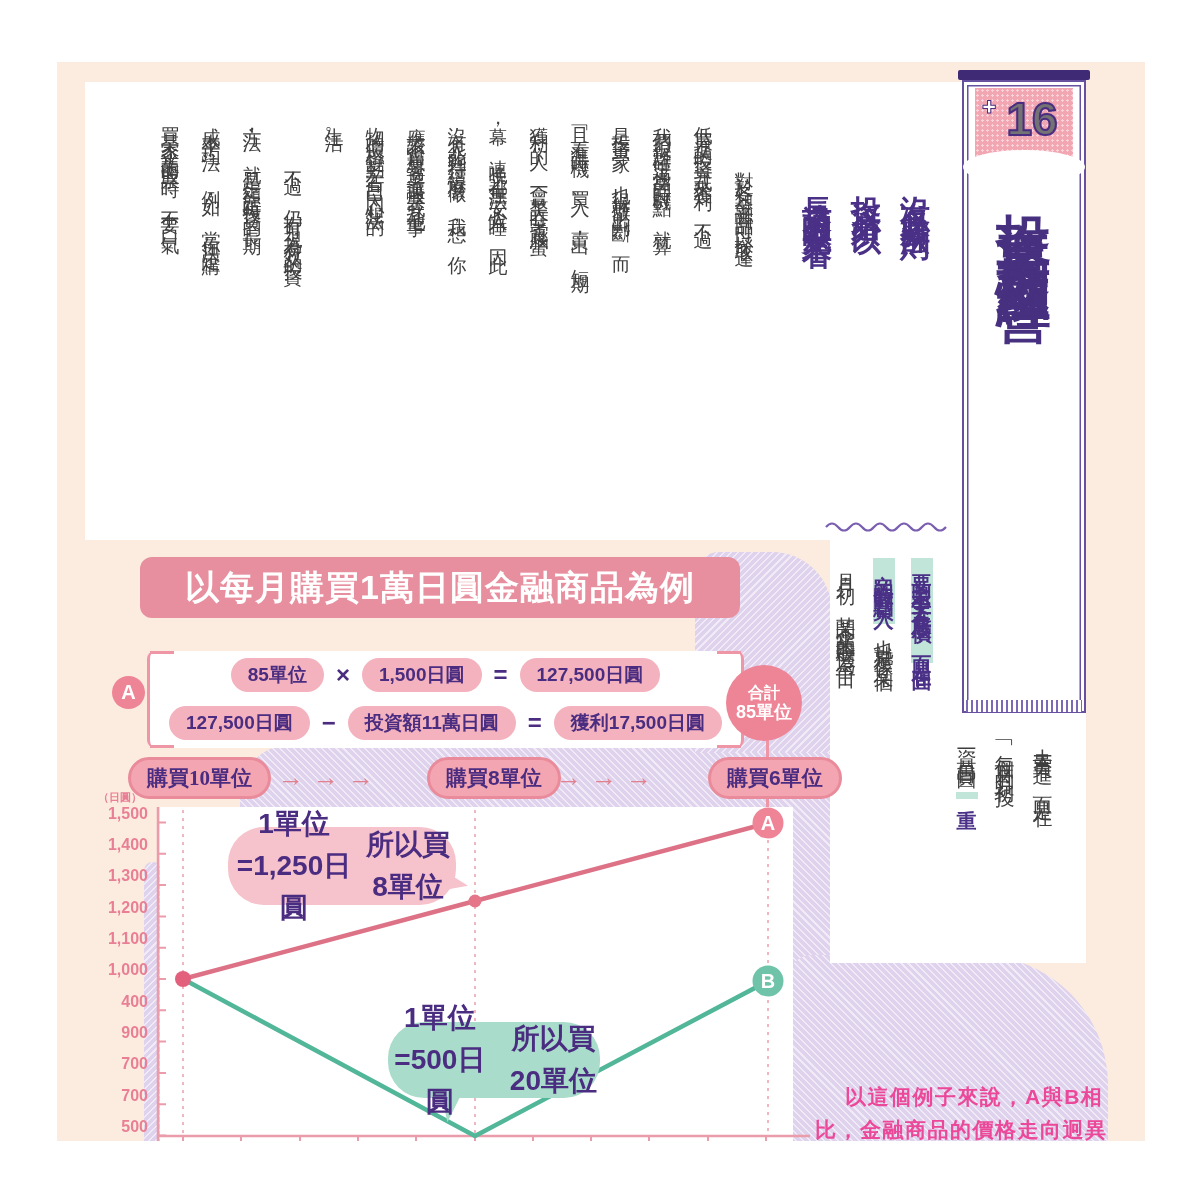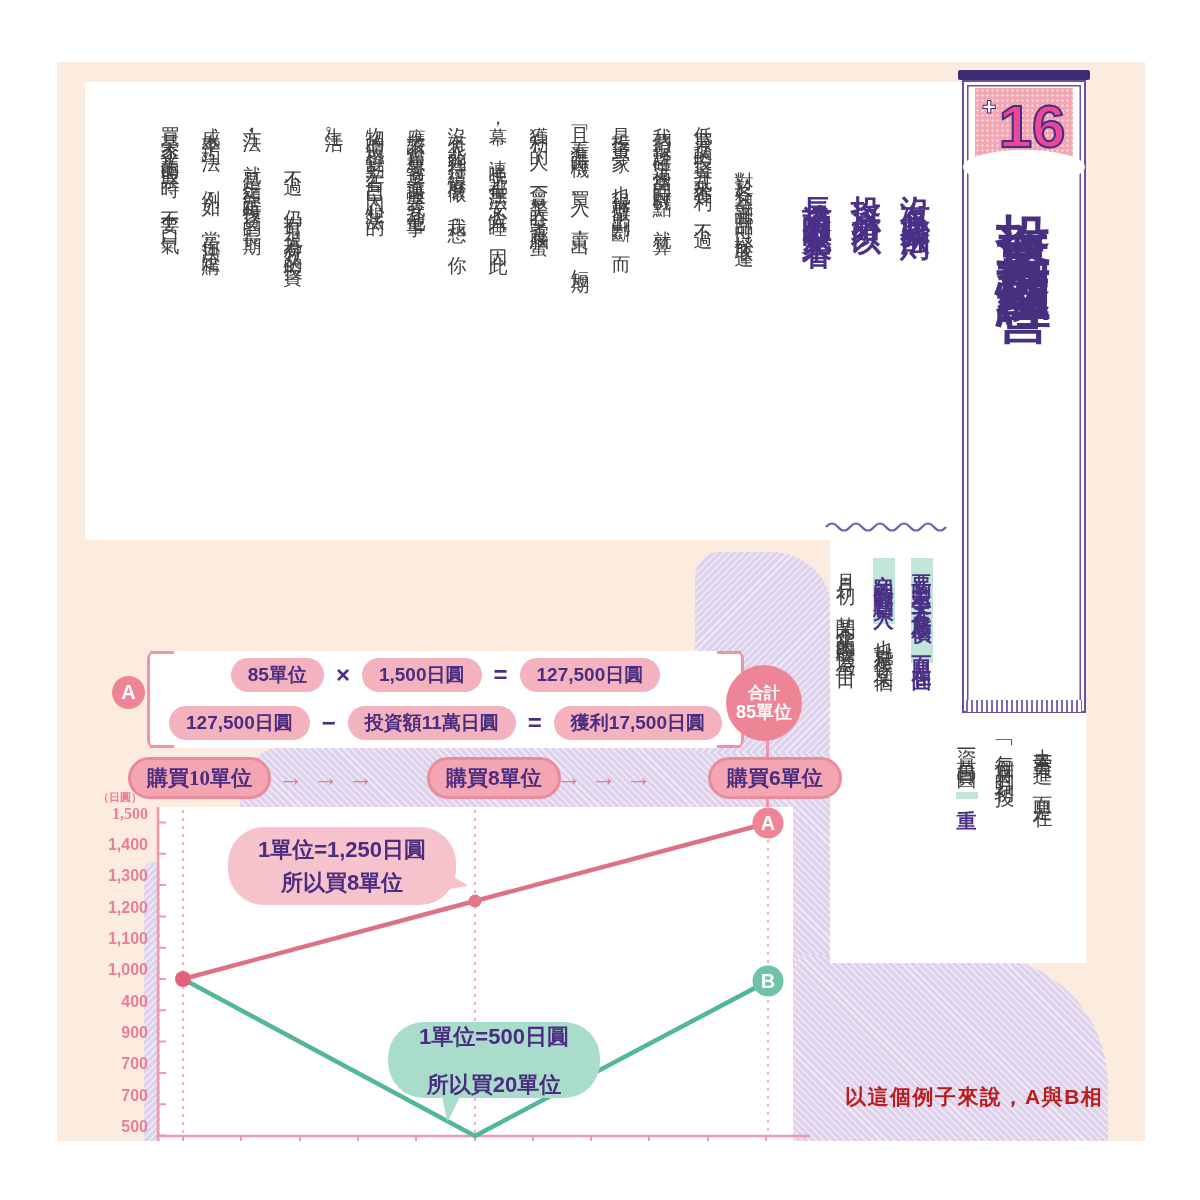--- a/index.html
+++ b/index.html
@@ -19,21 +19,21 @@
   .headline{font-size:30px;font-weight:bold;letter-spacing:7px;line-height:49px;color:#4a3086;height:300px;}
   .conttext{font-size:20px;letter-spacing:5.5px;line-height:38px;color:#3e3e3e;}
   .hl{background:#c2e5d9;color:#4a3086;font-weight:bold;padding:1px 0;}
   
   .chapbar{left:958px;top:70px;width:132px;height:10px;background:#3f2a75;border-radius:2px;}
   .chapbox{left:962px;top:80px;width:124px;height:633px;background:#fff;border:2px solid #66509f;
            box-shadow:inset 0 0 0 3px #fff, inset 0 0 0 4.5px #66509f;box-sizing:border-box;}
   .ribbon{left:975px;top:88px;width:98px;height:78px;background-color:#f2a6b2;
           background-image:radial-gradient(rgba(255,255,255,.5) 1px,rgba(255,255,255,0) 1.3px);background-size:5px 5px;}
   .ribboncut{left:963px;top:150px;width:122px;height:34px;background:#fff;border-radius:50%;}
-  .chapnum{left:975px;top:92px;width:114px;text-align:center;font-size:60px;font-weight:bold;color:#ec4899;
+  .chapnum{left:975px;top:92px;width:114px;text-align:center;font-size:46px;font-weight:bold;color:#737373;
            -webkit-text-stroke:2px #4a2c80;text-shadow:0 0 2px #4a2c80;}
   .chapplus{left:982px;top:97px;font-size:17px;font-weight:bold;color:#fff;-webkit-text-stroke:1px #4a2c80;}
   .chaptitle{left:962px;top:170px;width:124px;height:545px;display:flex;justify-content:center;}
   .chaptitle span{writing-mode:vertical-rl;font-size:54px;font-weight:bold;letter-spacing:11px;color:#46307f;}
   .chapstripes{left:966px;top:700px;width:116px;height:12px;
                background:repeating-linear-gradient(90deg,#7c68b4 0 2px,#fff 2px 5px);}
   
   .wavy{left:824px;top:519px;width:134px;height:14px;}
   
   .banner{left:140px;top:557px;width:600px;height:61px;background:#e78f9e;border-radius:12px;
@@ -56,30 +56,30 @@
   
   .flowpill{height:42px;border:3px solid #e98b9a;background:#f4a5b2;border-radius:999px;color:#4a2c80;
             font-size:21px;font-weight:bold;display:flex;align-items:center;justify-content:center;box-sizing:border-box;padding:0 16px;}
   .arrows{color:#e2808f;font-size:26px;font-weight:bold;letter-spacing:9px;}
   
   .yunit{left:98px;top:790px;font-size:11px;color:#e87f95;font-weight:bold;}
   .ylabels{left:84px;top:0;width:64px;height:1200px;}
   .ylabels span{position:absolute;right:0;width:100%;text-align:right;font-size:16px;color:#e87f95;font-weight:bold;}
   .plot{left:160px;top:807px;width:633px;height:334px;background:#fff;}
   
-  .bubble{border-radius:36px;display:flex;flex-direction:column;align-items:center;justify-content:center;
-          color:#4a2c80;font-weight:bold;font-size:22px;line-height:1.5;text-align:center;}
+  .bubble{border-radius:36px;display:flex;flex-direction:row;align-items:center;justify-content:center;
+          color:#4a2c80;font-weight:bold;font-size:28px;line-height:1.5;text-align:center;}
   .bub-a{left:228px;top:827px;width:228px;height:78px;background:#f6c2cc;}
   .bub-a-tail{left:446px;top:876px;width:0;height:0;border-left:22px solid #f6c2cc;border-top:7px solid rgba(0,0,0,0);
               border-bottom:10px solid rgba(0,0,0,0);transform:rotate(14deg);}
   .bub-b{left:388px;top:1022px;width:212px;height:76px;background:#a9dcca;gap:15px;}
   .bub-b-tail{left:444px;top:1090px;width:0;height:0;border-top:30px solid #a9dcca;border-right:24px solid rgba(0,0,0,0);
               transform:rotate(-12deg);}
   
-  .cap{color:#b91c1c;font-weight:bold;font-size:21px;letter-spacing:1.5px;white-space:nowrap;}
+  .cap{color:#ec4899;font-weight:bold;font-size:21px;letter-spacing:1.5px;white-space:nowrap;}
   .botmask{left:0;top:1141px;width:1200px;height:59px;background:#fff;}
 </style>
 </head>
 <body>
 
 <div class="page">
 
   <div class="abs cream"></div>
 
   <div class="abs pat" style="left:240px;top:745px;width:592px;height:396px;border-radius:50px 0 0 0;"></div>
@@ -133,20 +133,23 @@
     <div>大量買進，而是在</div>
     <div>「每個月的月初投</div>
     <div><span>資一萬日圓」。</span><span class="hl">重</span></div>
   </div>
   <div class="abs vert conttext" style="left:825px;top:558px;width:116px;height:400px;">
     <div><span class="hl">要的是不要去在意股價，而是在固</span></div>
     <div><span class="hl">定的時間點買入。</span><span>也就是像「某個</span></div>
     <div>月月初，某間企業的股價為一千日</div>
   </div>
 
+  <div class="abs banner">
+    <span>以每月購買1萬日圓金融商品為例</span>
+  </div>
 
   <div class="abs fbox">
     <div class="frow">
       <span class="pill">85單位</span>
       <span class="op">×</span>
       <span class="pill">1,500日圓</span>
       <span class="op">=</span>
       <span class="pill">127,500日圓</span>
     </div>
     <div class="frow">
@@ -162,21 +165,21 @@
 
   <div class="abs flowpill" style="left:128px;top:757px;font-family:Liberation Serif, serif;">購買10單位</div>
   <div class="abs arrows" style="left:278px;top:762px;">→→→</div>
   <div class="abs flowpill" style="left:427px;top:757px;">購買8單位</div>
   <div class="abs arrows" style="left:556px;top:762px;">→→→</div>
   <div class="abs flowpill" style="left:708px;top:757px;">購買6單位</div>
 
   <div class="abs plot"></div>
   <div class="abs yunit">（日圓）</div>
   <div class="abs ylabels">
-    <span style="top:805px;font-family:Liberation Serif, serif;">1,500</span>
+    <span style="top:805px;">1,500</span>
     <span style="top:836px;">1,400</span>
     <span style="top:867px;">1,300</span>
     <span style="top:899px;">1,200</span>
     <span style="top:930px;">1,100</span>
     <span style="top:961px;">1,000</span>
     <span style="top:993px;">400</span>
     <span style="top:1024px;">900</span>
     <span style="top:1055px;">700</span>
     <span style="top:1087px;">700</span>
     <span style="top:1118px;">500</span>
@@ -214,16 +217,17 @@
     <span>1單位=1,250日圓</span>
     <span>所以買8單位</span>
   </div>
   <div class="abs bub-b-tail"></div>
   <div class="abs bubble bub-b">
     <span>1單位=500日圓</span>
     <span>所以買20單位</span>
   </div>
 
   <div class="abs cap" style="left:845px;top:1083px;">以這個例子來說，A與B相</div>
+  <div class="abs cap" style="left:815px;top:1116px;">比，金融商品的價格走向迥異</div>
 
   <div class="abs botmask"></div>
 
 </div>
 
 </body></html>

